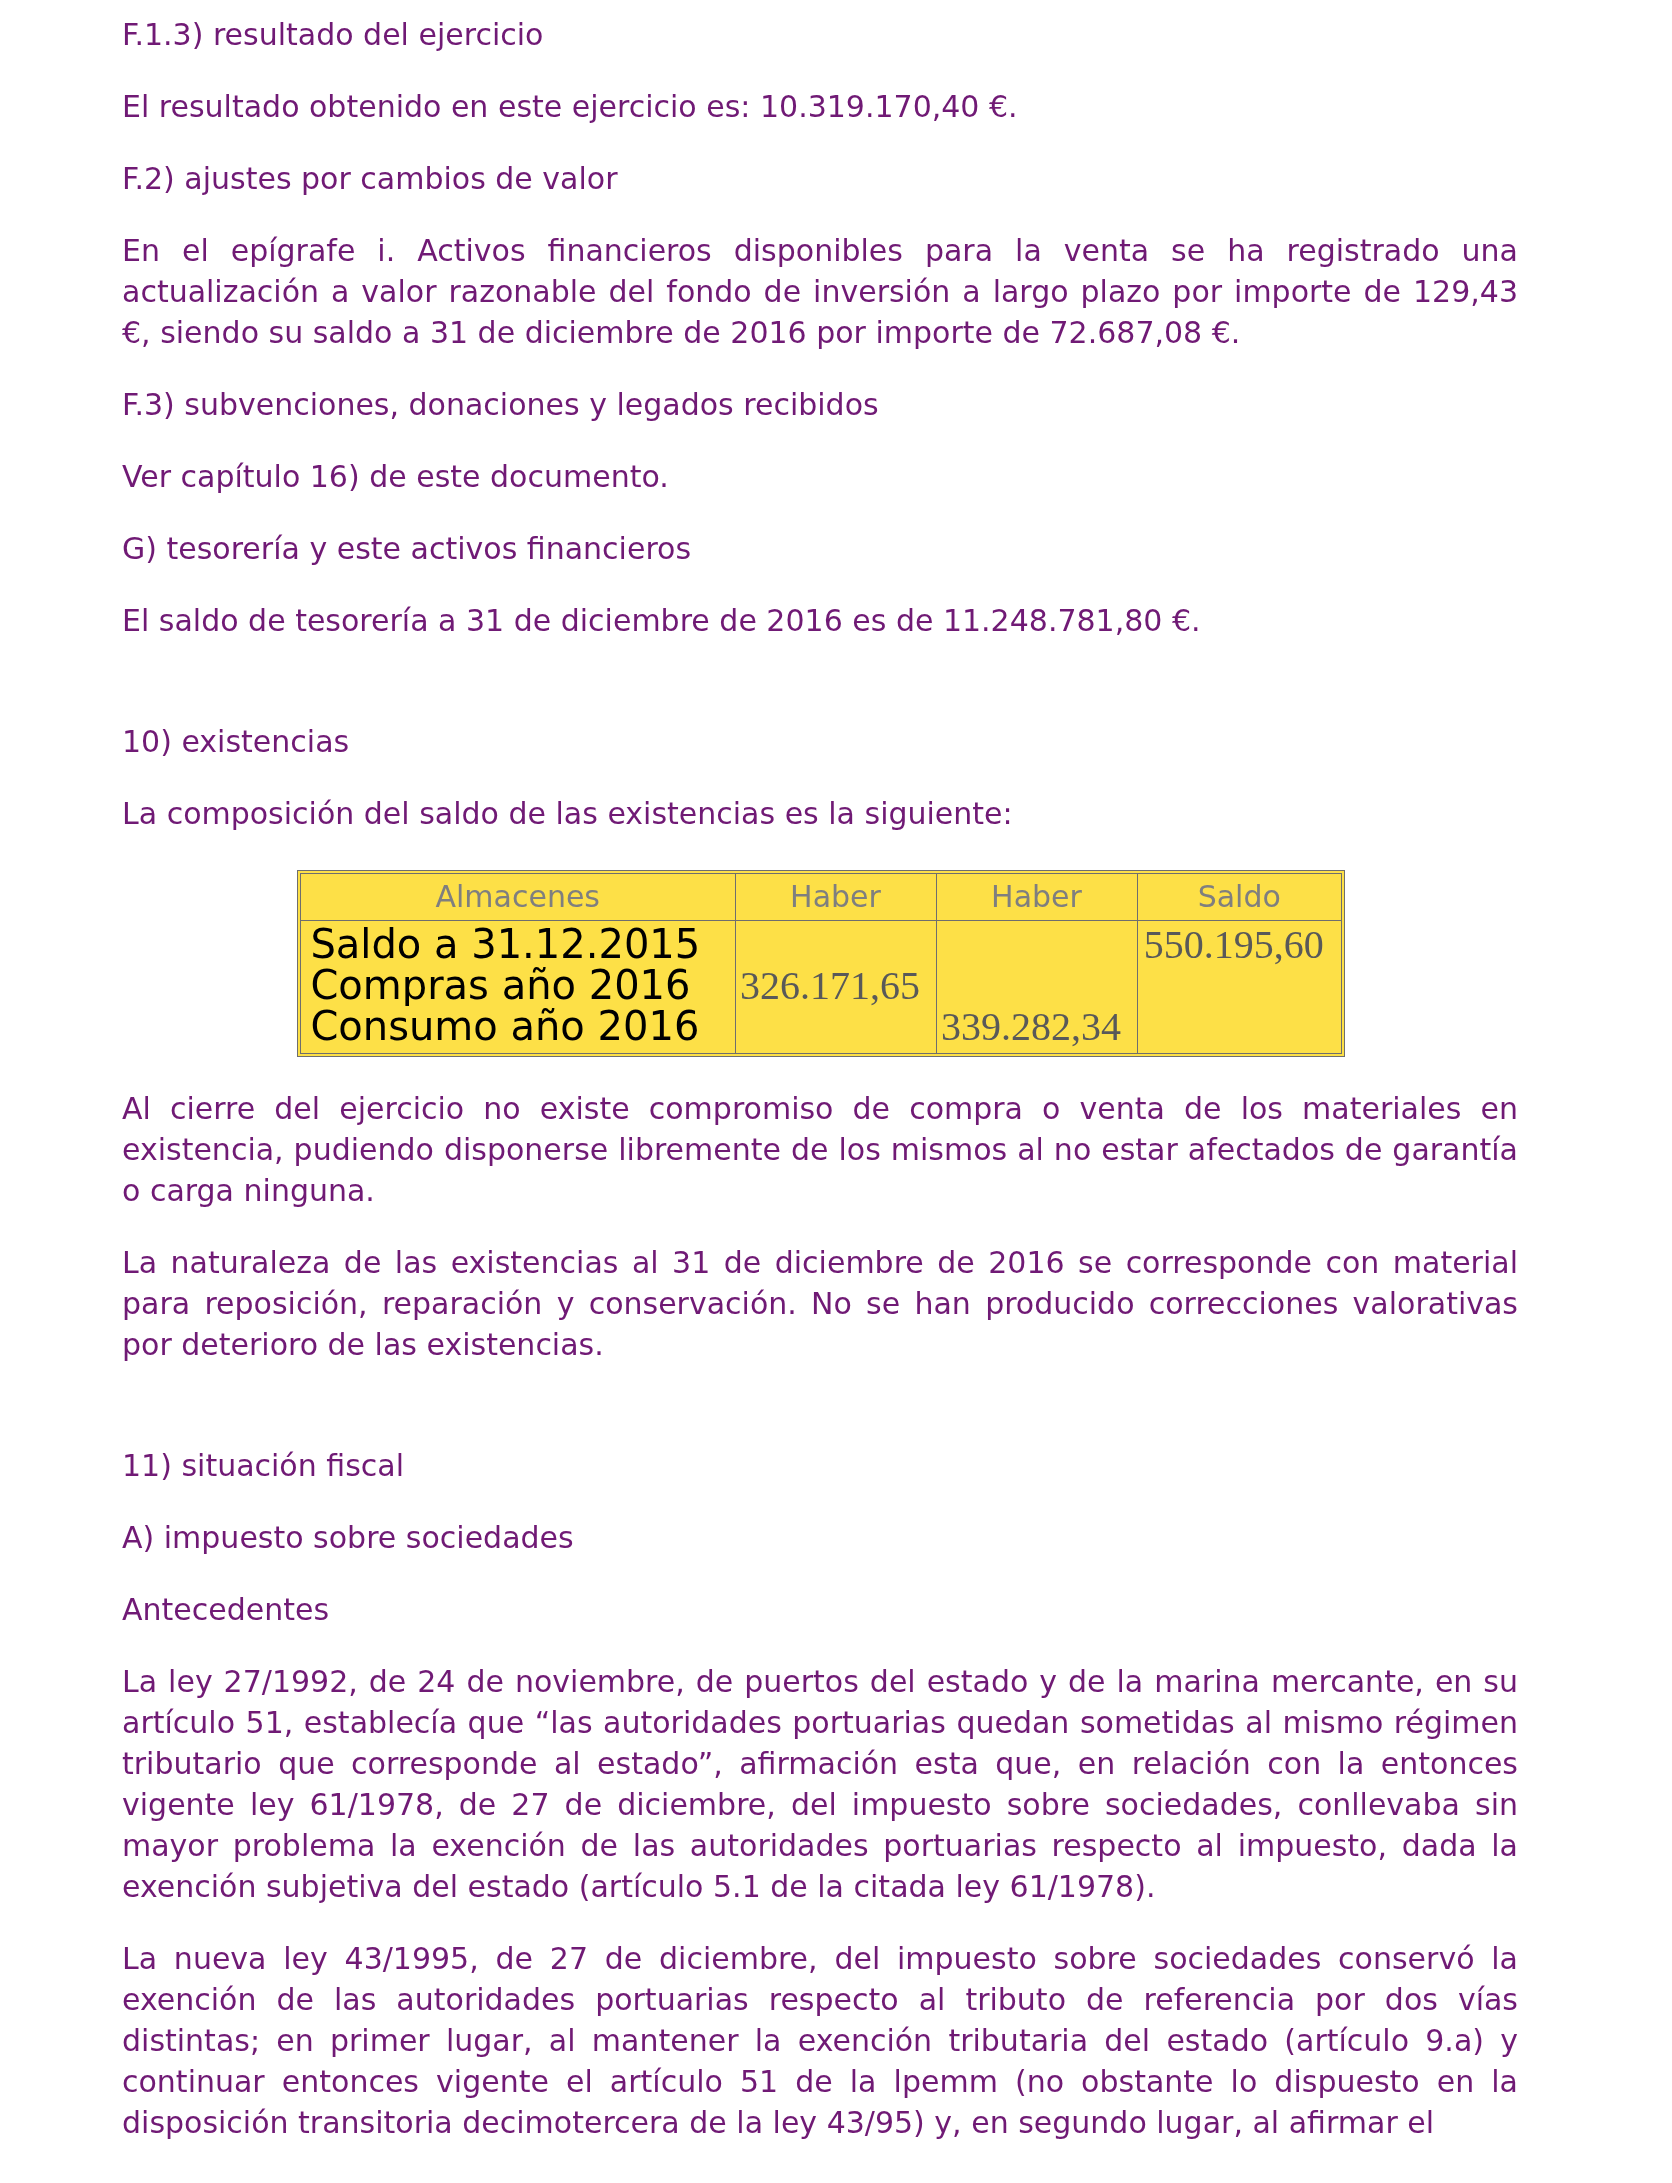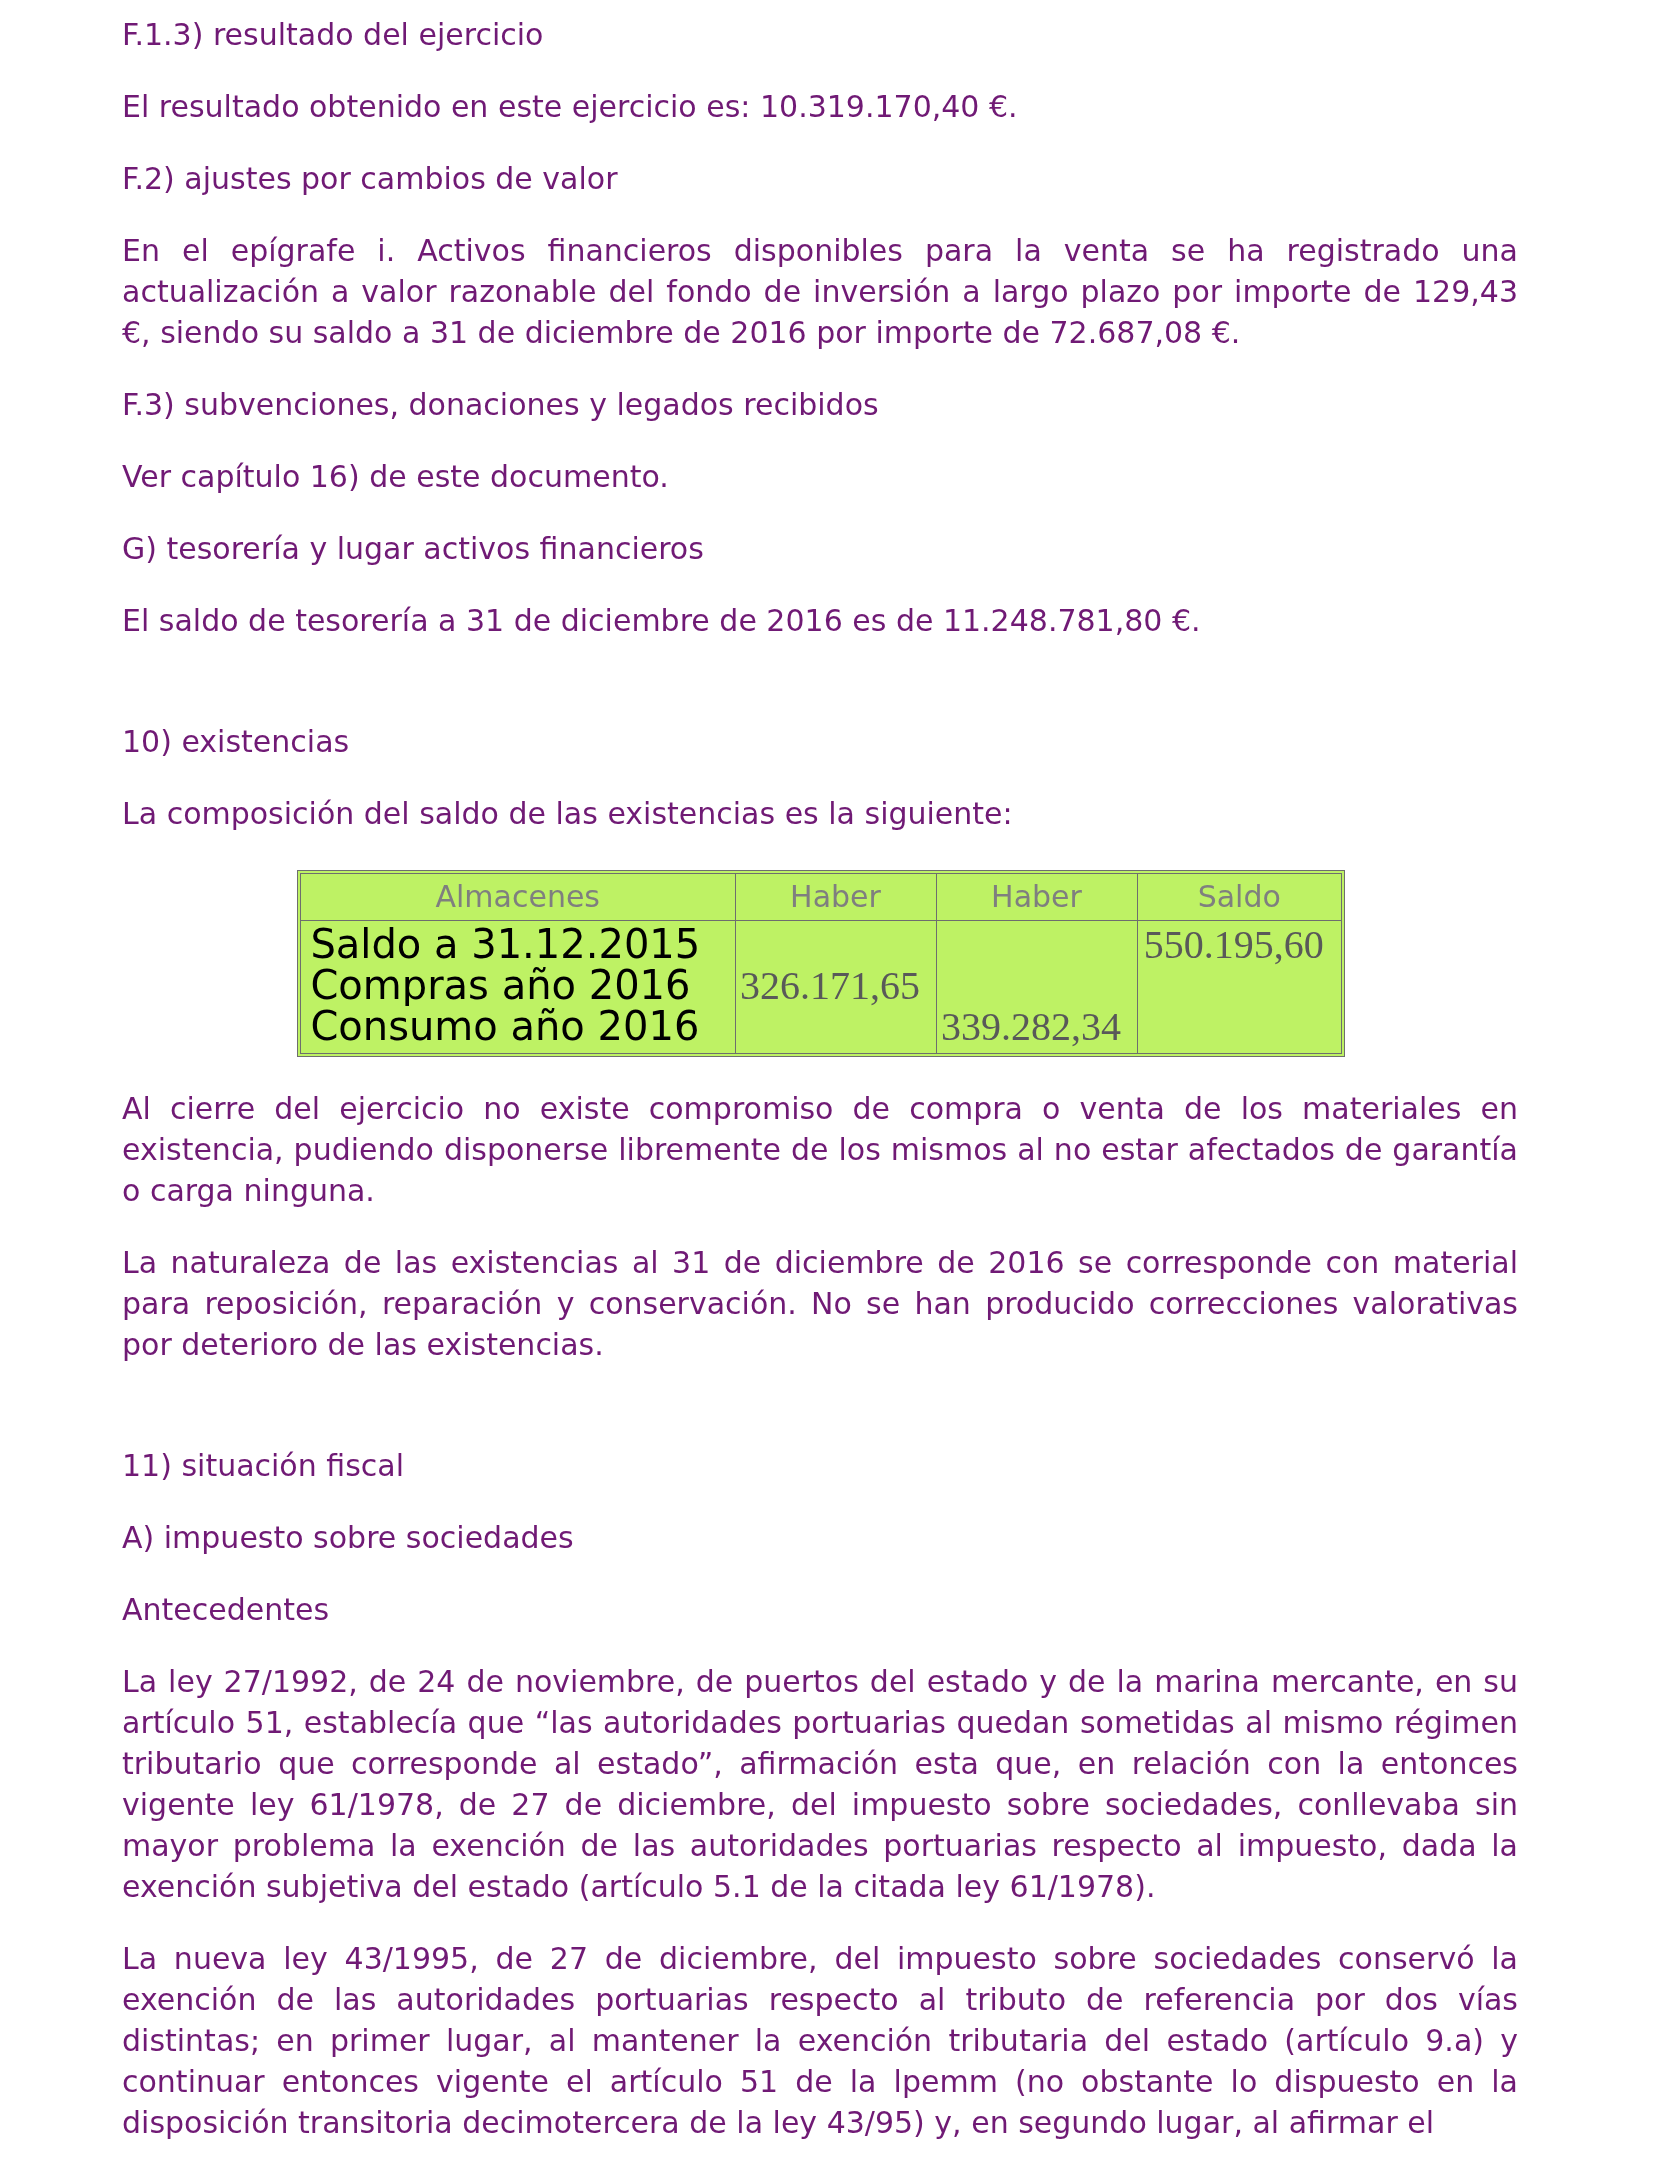--- a/index.html
+++ b/index.html
@@ -22,21 +22,21 @@
     color: #701a75;
   }
   .page > :first-child { margin-top: 0; }
   .just { text-align: justify; }
   .gap-top { margin-top: 80px; }
 
   .table-wrap {
     width: fit-content;
     border: 4.7px double #6e6e6e;
     margin: 36px 0 23px 175px;
-    background: #bef264;
+    background: #fde047;
   }
   .tbl { border-collapse: collapse; table-layout: fixed; }
   .tbl col.c1 { width: 434px; }
   .tbl col.c2 { width: 201px; }
   .tbl col.c3 { width: 201px; }
   .tbl col.c4 { width: 204px; }
   .tbl th {
     font-weight: normal;
     color: #7f7f7f;
     text-align: center;
@@ -70,21 +70,21 @@
 <body>
 
 <div class="page">
 
   <p class="para">F.1.3) resultado del ejercicio</p>
   <p class="para">El resultado obtenido en este ejercicio es: 10.319.170,40 €.</p>
   <p class="para">F.2) ajustes por cambios de valor</p>
   <p class="para just">En el epígrafe i. Activos financieros disponibles para la venta se ha registrado una actualización  a valor razonable del fondo de inversión a largo plazo por importe de 129,43 €, siendo su saldo a 31 de diciembre de 2016 por importe de 72.687,08 €.</p>
   <p class="para">F.3) subvenciones, donaciones y legados recibidos</p>
   <p class="para">Ver capítulo 16) de este documento.</p>
-  <p class="para">G) tesorería y lugar activos financieros</p>
+  <p class="para">G) tesorería y este activos financieros</p>
   <p class="para">El saldo de tesorería a 31 de diciembre de 2016 es de 11.248.781,80 €.</p>
 
   <p class="para gap-top">10) existencias</p>
   <p class="para">La composición del saldo de las existencias es la siguiente:</p>
 
   <div class="table-wrap">
     <table class="tbl">
       <colgroup>
         <col class="c1">
           <col class="c2">

